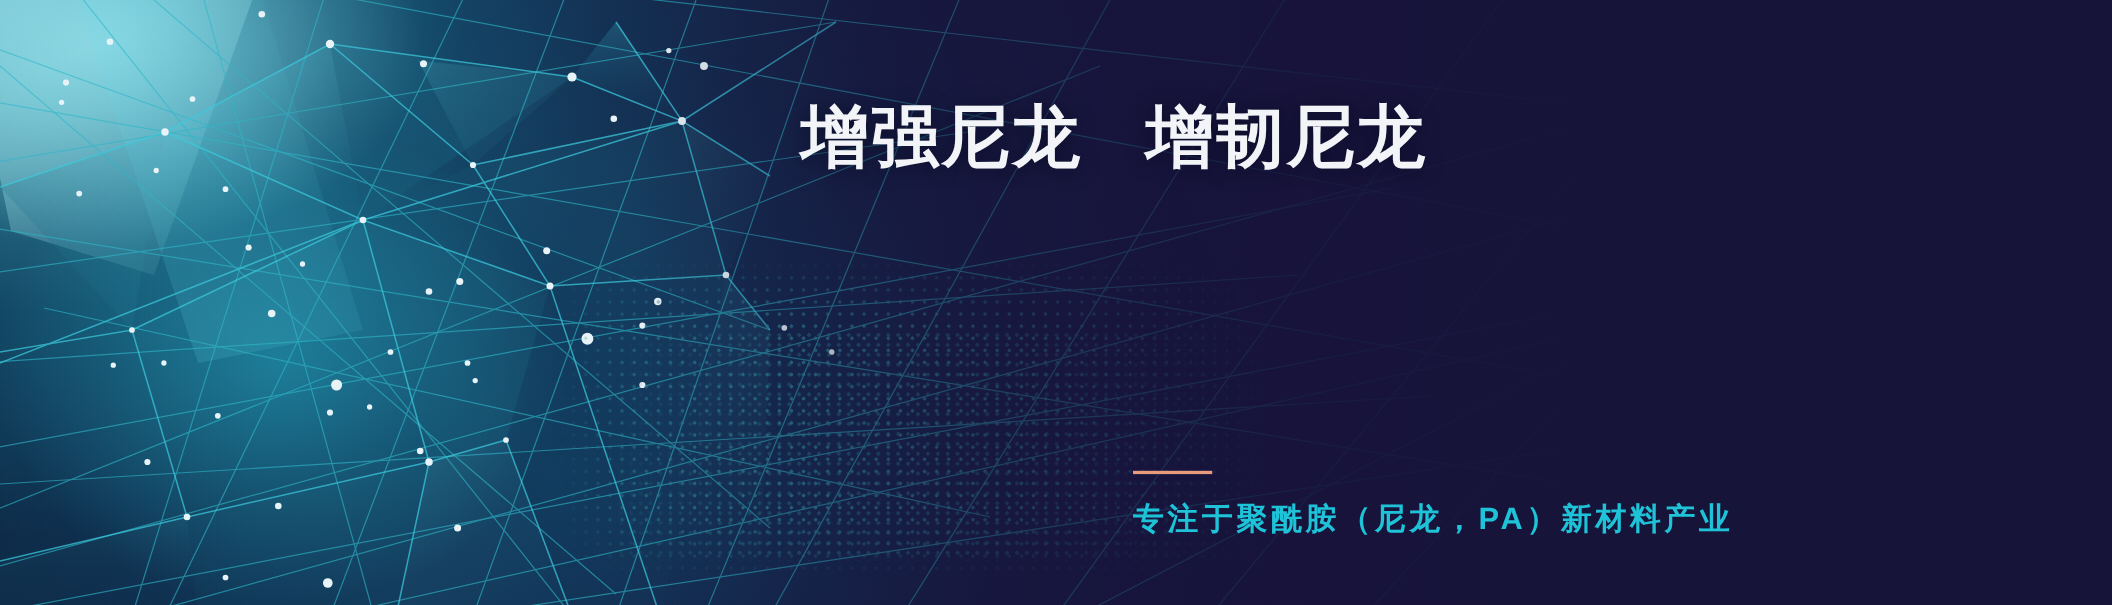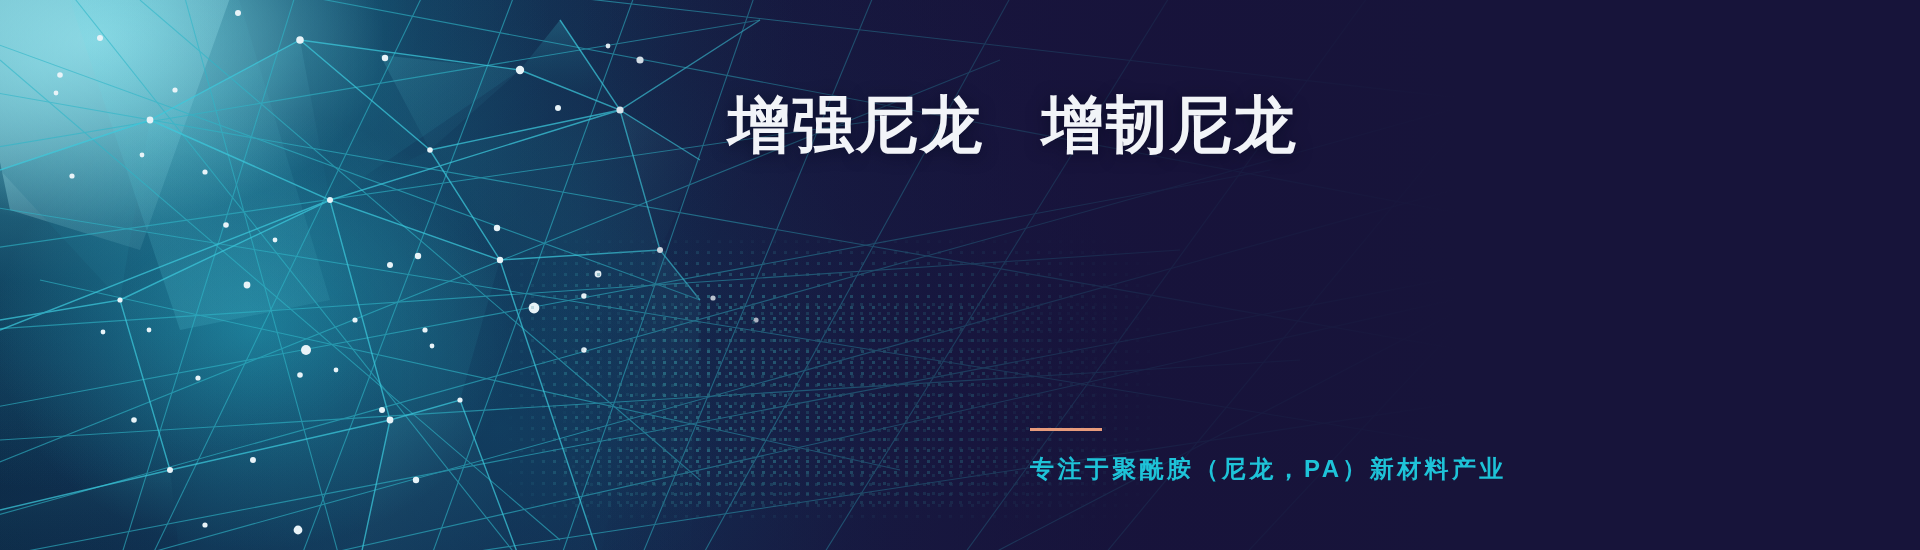--- a/index.html
+++ b/index.html
@@ -82,21 +82,21 @@
     left:1030px; top:428px;
   }
   .rule{
     width:72px; height:3px;
     background:#e89b7c;
     margin:0 0 22px 0;
   }
   .subtitle{
     margin:0;
     color:#1ec3d8;
-    font-size:24px;
+    font-size:28px;
     font-weight:700;
     letter-spacing:3.4px;
     white-space:pre;
   }
 </style>
 </head>
 <body>
 
 <div class="banner">
 

